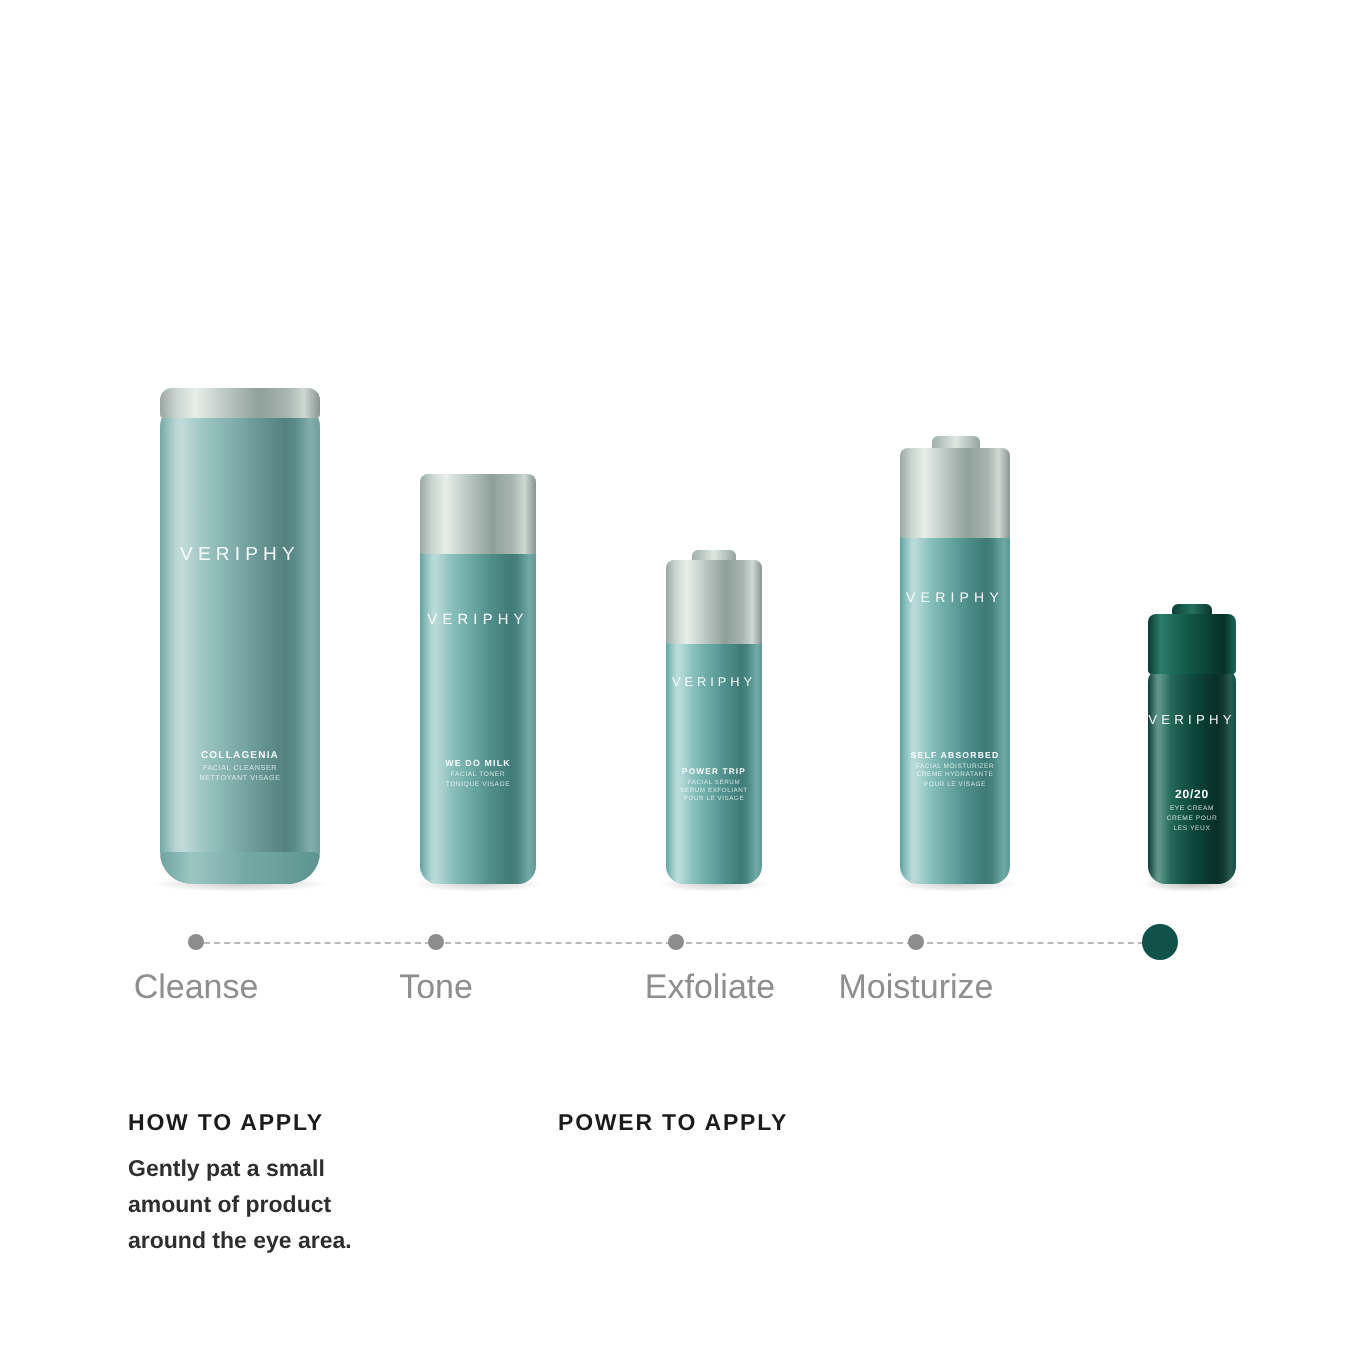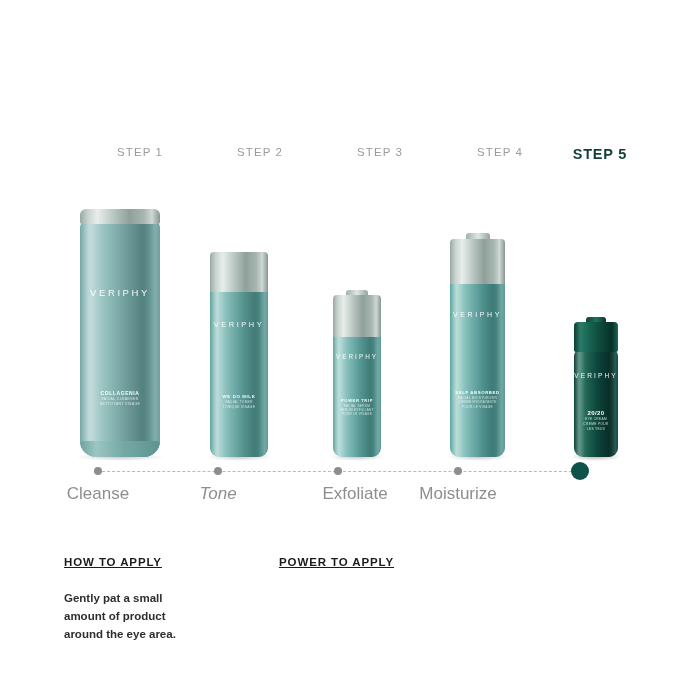--- a/index.html
+++ b/index.html
@@ -63,21 +63,21 @@
   .step-col.active .step-label {
     font-size: 14.5px;
     font-weight: 700;
     color: #123f3a;
     letter-spacing: 0.8px;
   }
 
   
   .stage {
     position: absolute;
-    top: 167px;
+    top: 152px;
     left: 42px;
     width: 600px;
     height: 290px;
   }
 
   .prod {
     position: absolute;
     bottom: 0;
   }
 
@@ -308,21 +308,21 @@
     position: absolute;
     top: 0;
     width: 130px;
     text-align: center;
     font-size: 17px;
     font-weight: 400;
     color: #8e8e8e;
     white-space: nowrap;
   }
   .name-item.n0 { left: -9px; }
-  .name-item.n1 { left: 111px; font-style: italic; }
+  .name-item.n1 { left: 111px; }
   .name-item.n2 { left: 248px; }
   .name-item.n3 { left: 351px; }
   .name-item.n4 {
     left: 473px;
     font-size: 19px;
     font-weight: 700;
     color: #123f3a;
     line-height: 1.18;
     white-space: normal;
   }
@@ -339,55 +339,37 @@
     top: 0;
   }
   .instr-block.b0 { left: 0; width: 210px; }
   .instr-block.b1 { left: 215px; width: 230px; }
 
   .instr-head {
     font-size: 11.5px;
     font-weight: 700;
     letter-spacing: 0.9px;
     color: #1b1b1b;
-    margin-bottom: 22px;
-    text-decoration: underline;
+    margin-bottom: 9px;
   }
   .instr-body {
     font-size: 11.5px;
     font-weight: 700;
     color: #2e2e2e;
     line-height: 1.55;
     max-width: 140px;
   }
   .instr-block.b1 .instr-body { max-width: 200px; }
 </style>
 </head>
 <body>
 
 <div class="page">
 
 
-  <div class="steps">
-    <div class="step-col c0">
-      <div class="step-label">STEP 1</div>
-    </div>
-    <div class="step-col c1">
-      <div class="step-label">STEP 2</div>
-    </div>
-    <div class="step-col c2">
-      <div class="step-label">STEP 3</div>
-    </div>
-    <div class="step-col c3">
-      <div class="step-label">STEP 4</div>
-    </div>
-    <div class="step-col c4 active">
-      <div class="step-label">STEP 5</div>
-    </div>
-  </div>
 
   <div class="stage">
 
     <div class="prod" id="p1">
       <div class="shadow"></div>
       <div class="body-shape">
         <div class="sheen"></div>
         <div class="tube-crimp"></div>
       </div>
       <div class="cap"></div>

